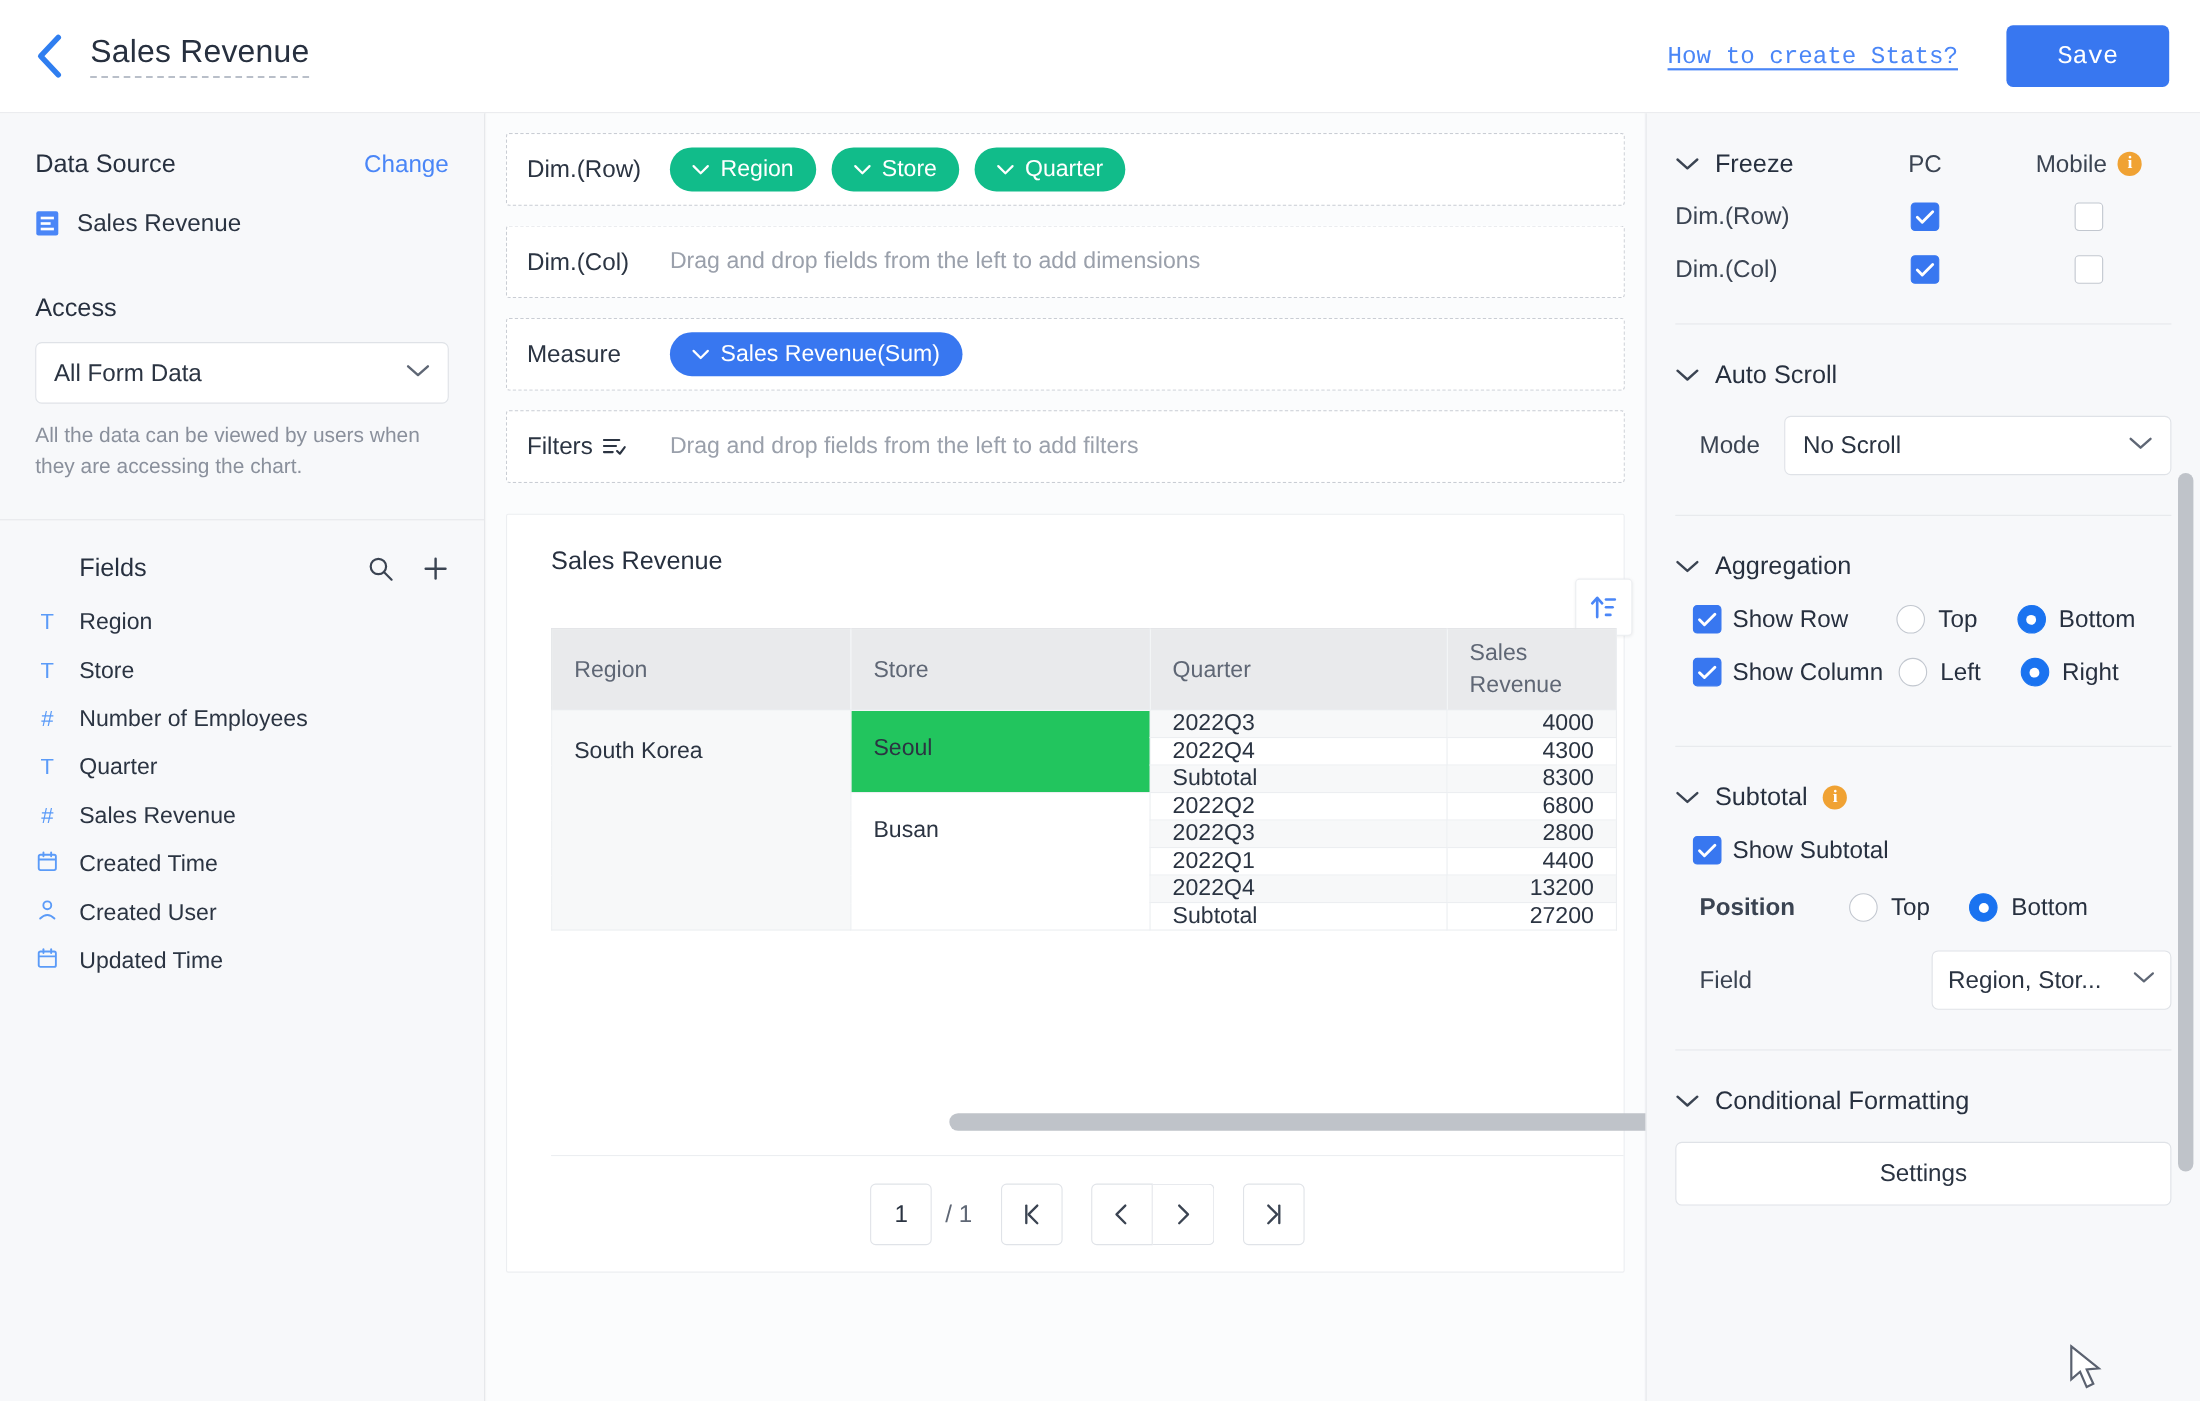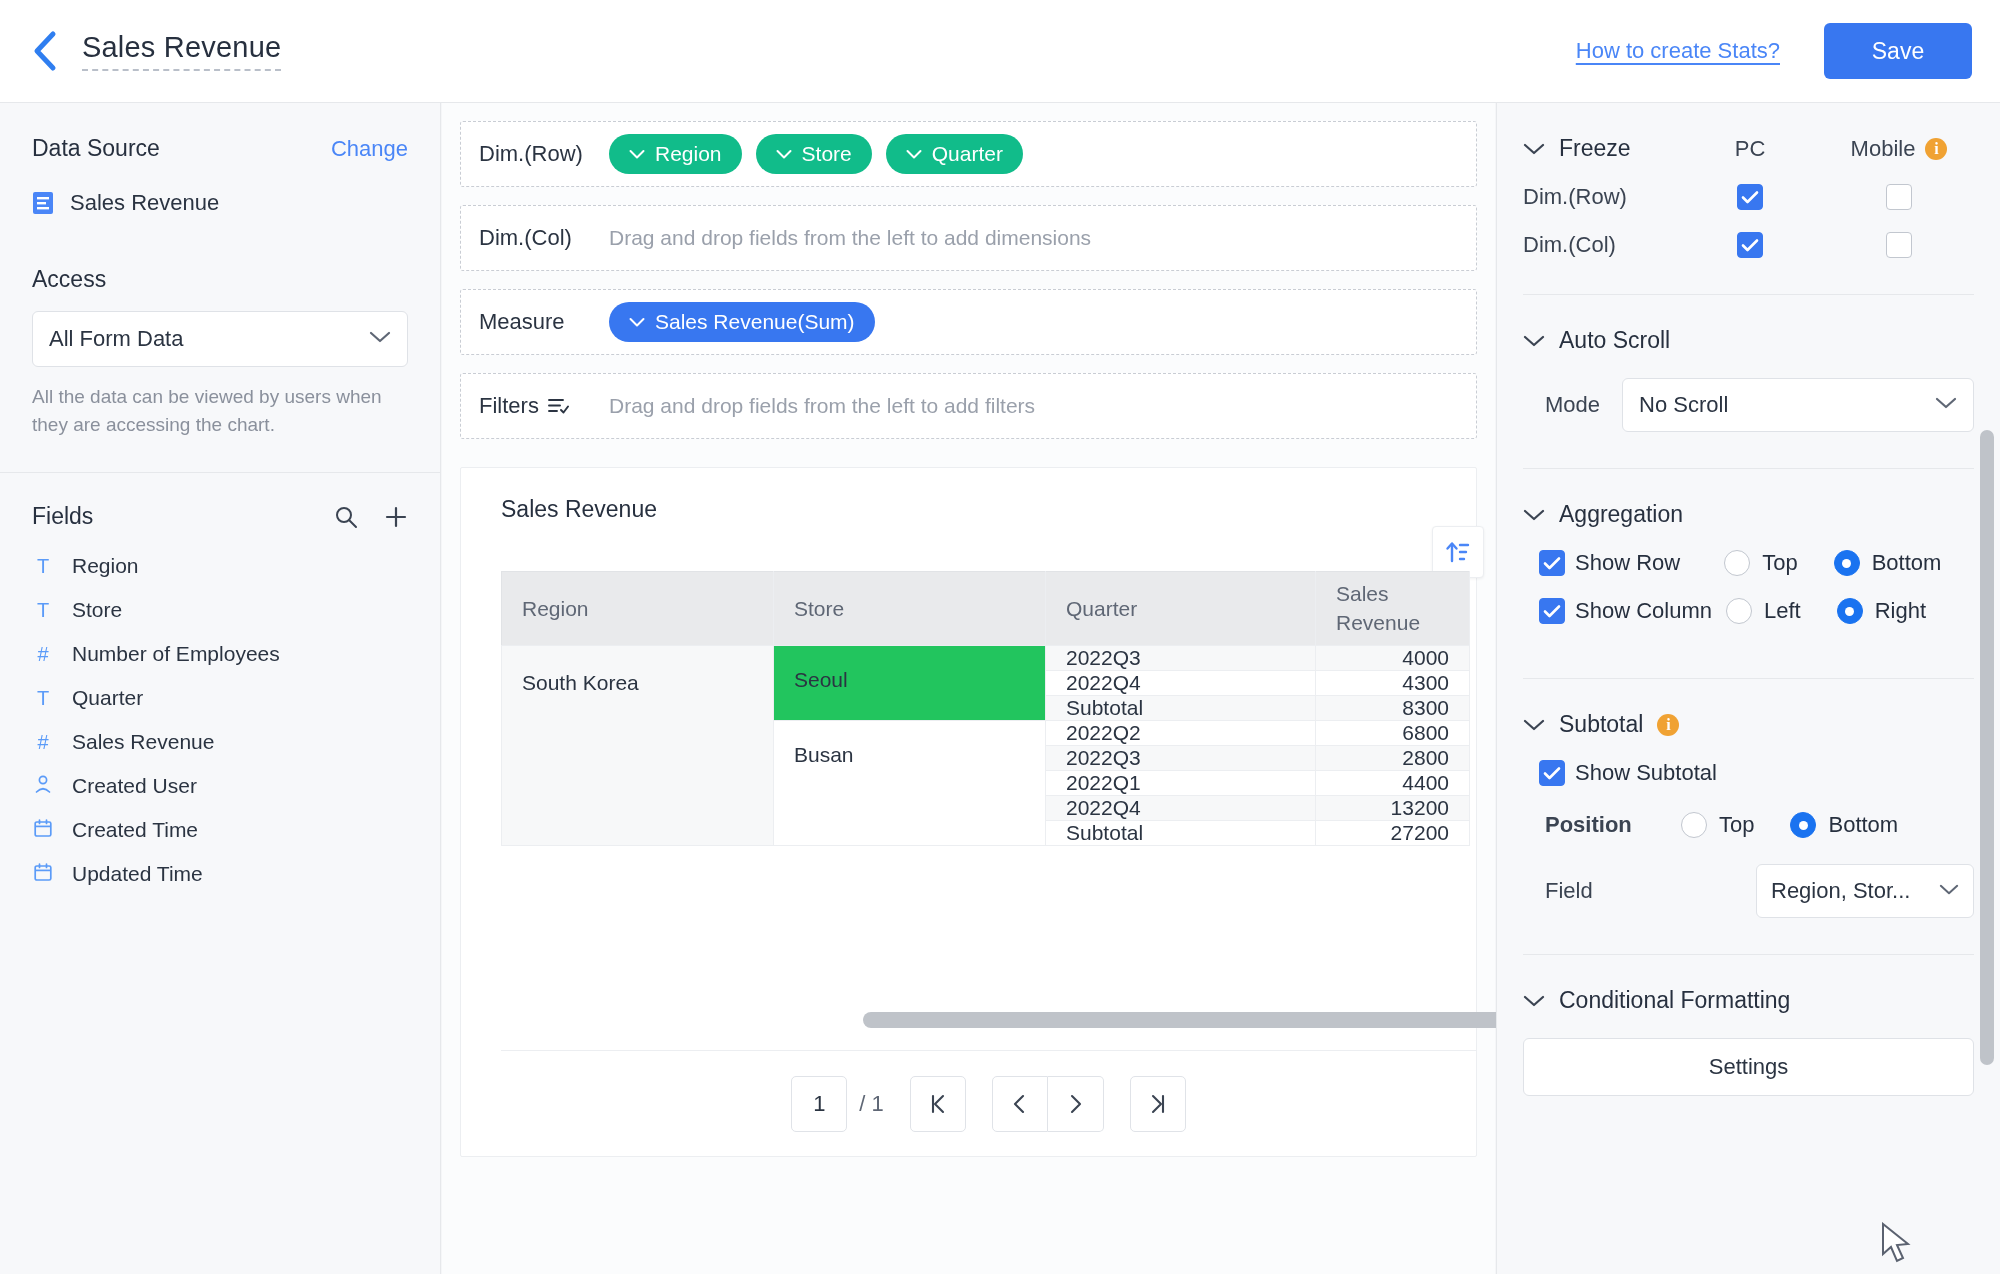--- a/index.html
+++ b/index.html
@@ -26,20 +26,21 @@
   .page-title {
     margin-left: 14px;
     font-size: 29px; color: #27303f; letter-spacing: .2px;
     padding-bottom: 5px;
     border-bottom: 2px dashed #b9bfc9;
     cursor: text;
   }
   .topbar-right {
     margin-left: auto; display: flex; align-items: center; gap: 44px;
     padding-right: 28px;
+    font-family: Liberation Mono, monospace;
   }
   .help-link {
     font-size: 22px; color: #4a86f7; text-decoration: underline;
     text-underline-offset: 5px; cursor: pointer; white-space: nowrap;
   }
   .save-btn {
     background: #3877f0; color: #fff; border: none; border-radius: 6px;
     font-size: 23px; font-family: inherit;
     width: 148px; height: 56px; cursor: pointer;
   }
@@ -73,21 +74,21 @@
     cursor: pointer;
   }
   .select-box .val { font-size: 22px; color: #2b3442; }
   .select-box .chev { margin-left: auto; }
   .hint {
     margin-top: 16px; font-size: 19px; line-height: 1.45; color: #8a909c;
   }
   .divider { height: 1px; background: #e6e8eb; margin-top: 34px; }
 
   .fields-head {
-    display: flex; padding-top: 30px;
+    display: flex; padding-top: 30px; margin-left: 40px;
   }
   .fields-head .t { font-size: 23px; color: #27303f; }
   .fields-head .acts { margin-left: auto; display: flex; gap: 26px; align-items: center; }
   .icon-btn { cursor: pointer; display: flex; align-items: center; justify-content: center; }
 
   .field-list { margin-top: 18px; }
   .field-item {
     display: flex; align-items: center; gap: 18px;
     height: 36px; margin-bottom: 8px; cursor: grab;
   }
@@ -377,36 +378,36 @@
         <span class="ftype">T</span>
         <span class="fname">Quarter</span>
       </div>
       <div class="field-item">
         <span class="ftype">#</span>
         <span class="fname">Sales Revenue</span>
       </div>
       <div class="field-item">
         <span class="ftype">
           <svg width="20" height="20" viewBox="0 0 20 20">
-            <circle cx="10" cy="6" r="3.6" fill="none" stroke="#5b9bf8" stroke-width="1.7"></circle>
-            <path d="M3.5 18 Q10 11.5 16.5 18" fill="none" stroke="#5b9bf8" stroke-width="1.7" stroke-linecap="round"></path>
-          </svg>
-        </span>
-        <span class="fname">Created User</span>
-      </div>
-      <div class="field-item">
-        <span class="ftype">
-          <svg width="20" height="20" viewBox="0 0 20 20">
             <rect x="2.2" y="4" width="15.6" height="14" rx="1.6" fill="none" stroke="#5b9bf8" stroke-width="1.7"></rect>
             <line x1="2.2" y1="8.4" x2="17.8" y2="8.4" stroke="#5b9bf8" stroke-width="1.7"></line>
             <line x1="6.5" y1="2" x2="6.5" y2="5.4" stroke="#5b9bf8" stroke-width="1.7" stroke-linecap="round"></line>
             <line x1="13.5" y1="2" x2="13.5" y2="5.4" stroke="#5b9bf8" stroke-width="1.7" stroke-linecap="round"></line>
           </svg>
         </span>
         <span class="fname">Created Time</span>
+      </div>
+      <div class="field-item">
+        <span class="ftype">
+          <svg width="20" height="20" viewBox="0 0 20 20">
+            <circle cx="10" cy="6" r="3.6" fill="none" stroke="#5b9bf8" stroke-width="1.7"></circle>
+            <path d="M3.5 18 Q10 11.5 16.5 18" fill="none" stroke="#5b9bf8" stroke-width="1.7" stroke-linecap="round"></path>
+          </svg>
+        </span>
+        <span class="fname">Created User</span>
       </div>
       <div class="field-item">
         <span class="ftype">
           <svg width="20" height="20" viewBox="0 0 20 20">
             <rect x="2.2" y="4" width="15.6" height="14" rx="1.6" fill="none" stroke="#5b9bf8" stroke-width="1.7"></rect>
             <line x1="2.2" y1="8.4" x2="17.8" y2="8.4" stroke="#5b9bf8" stroke-width="1.7"></line>
             <line x1="6.5" y1="2" x2="6.5" y2="5.4" stroke="#5b9bf8" stroke-width="1.7" stroke-linecap="round"></line>
             <line x1="13.5" y1="2" x2="13.5" y2="5.4" stroke="#5b9bf8" stroke-width="1.7" stroke-linecap="round"></line>
           </svg>
         </span>

